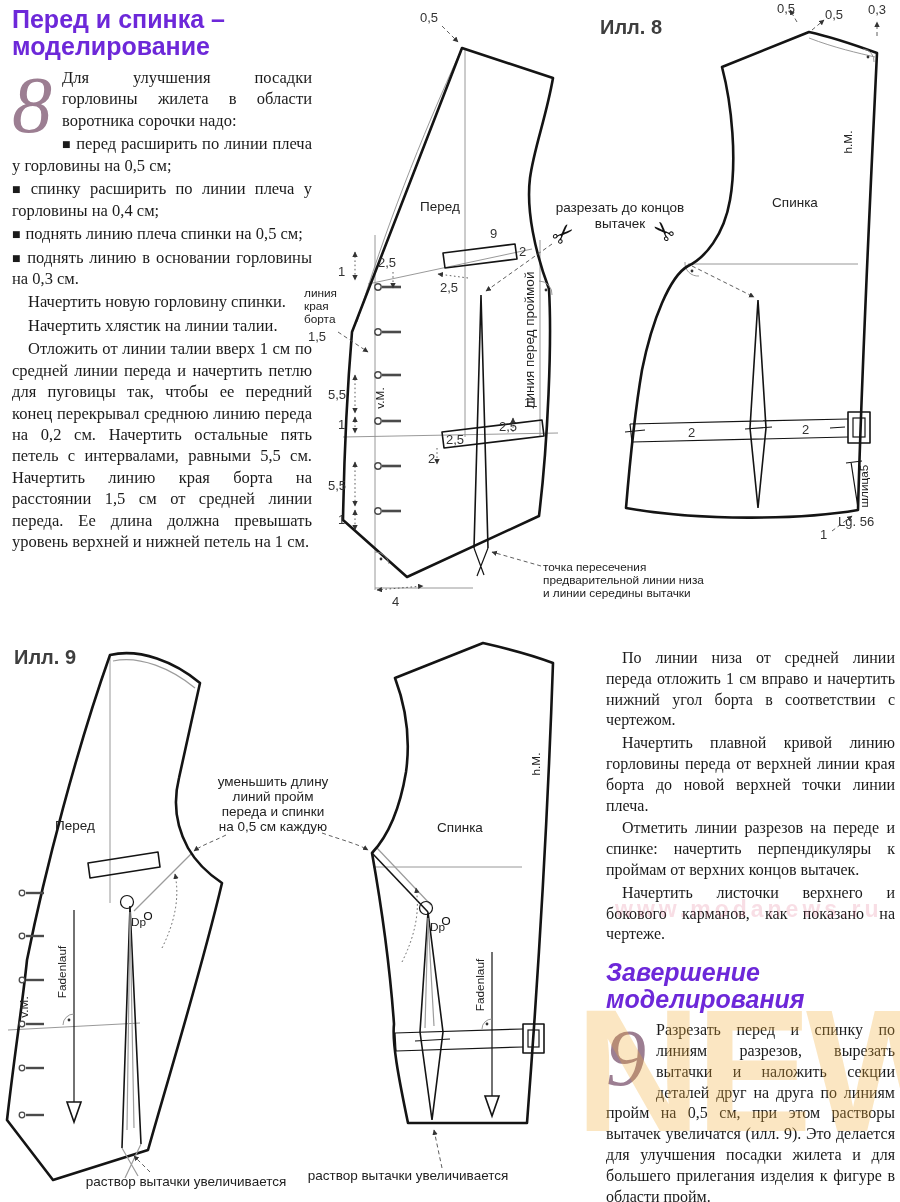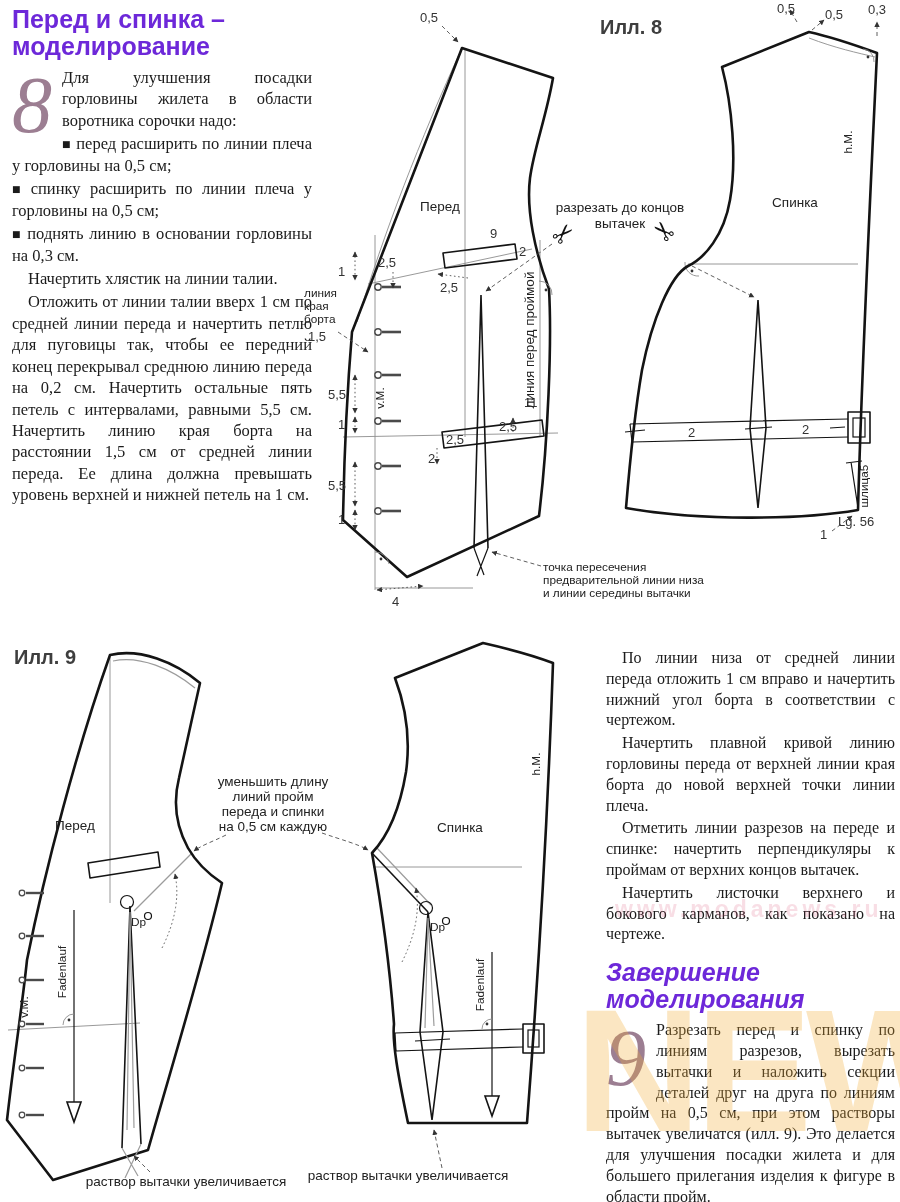--- a/index.html
+++ b/index.html
@@ -38,22 +38,24 @@
 </style>
 </head>
 <body>
 
 <div id="page">
 
   <div class="col" id="col-left">
     <h2 class="head">Перед и спинка – моделирование</h2>
     <p><span class="dropcap">8</span><span>Для улучшения посадки горловины жилета в области воротника сорочки надо:</span></p>
     <p><span class="sq">■</span><span>перед расширить по линии плеча у горловины на 0,5 см;</span></p>
-    <p><span class="sq">■</span><span>спинку расширить по линии плеча у горловины на 0,5 см;</span></p>
+    <p><span class="sq">■</span><span>спинку расширить по линии плеча у горловины на 0,4 см;</span></p>
+    <p><span class="sq">■</span><span>поднять линию плеча спинки на 0,5 см;</span></p>
     <p><span class="sq">■</span><span>поднять линию в основании горловины на 0,3 см.</span></p>
+    <p class="ind">Начертить новую горловину спинки.</p>
     <p class="ind">Начертить хлястик на линии талии.</p>
     <p class="ind">Отложить от линии талии вверх 1 см по средней линии переда и начертить петлю для пуговицы так, чтобы ее передний конец перекрывал среднюю линию переда на 0,2 см. Начертить остальные пять петель с интервалами, равными 5,5 см. Начертить линию края борта на расстоянии 1,5 см от средней линии переда. Ее длина должна превышать уровень верхней и нижней петель на 1 см.</p>
   </div>
 
   <svg id="fig8" class="figsvg" width="600" height="632" viewBox="0 0 600 632">
     <defs>
       <marker id="arr" markerWidth="7" markerHeight="7" refX="5.5" refY="3" orient="auto-start-reverse">
         <path d="M0,0 L6,3 L0,6 Z" fill="#333"></path>
       </marker>
     </defs>

